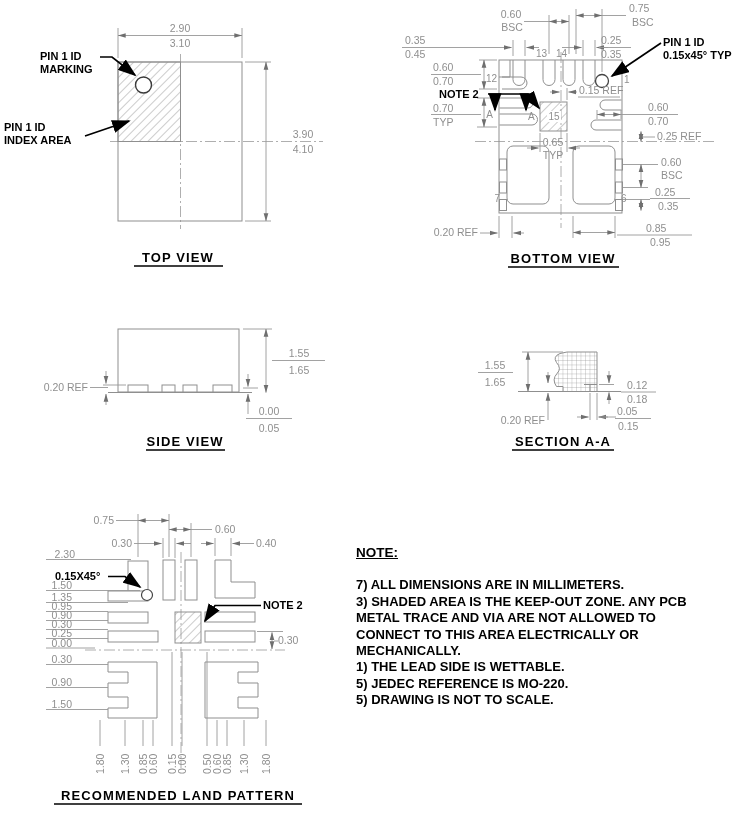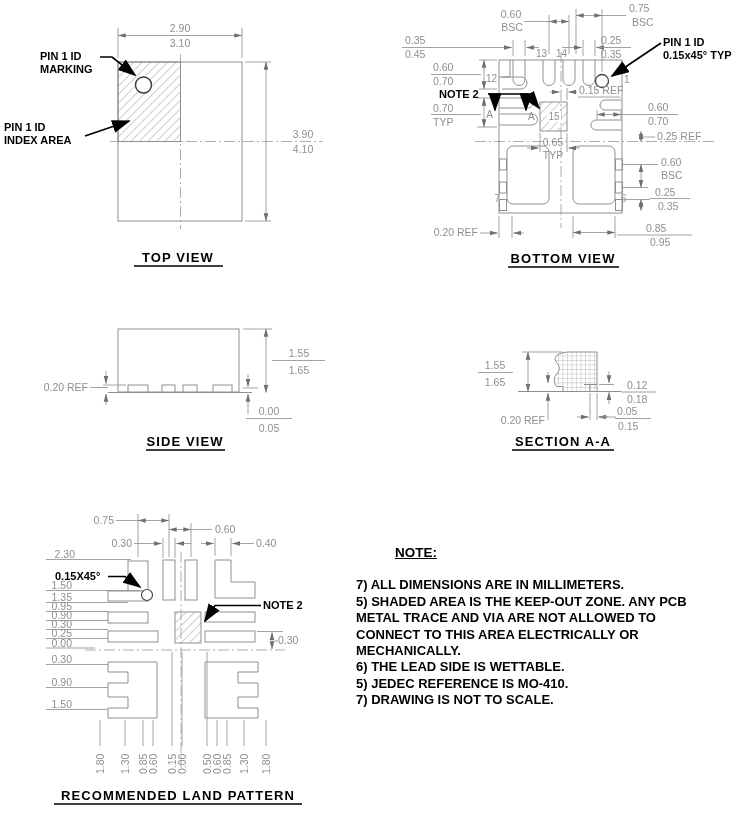--- a/index.html
+++ b/index.html
@@ -14,21 +14,21 @@
   .mid{text-anchor:middle;}
   .end{text-anchor:end;}
   .ln{stroke:#8f8f8f;stroke-width:1;fill:none;}
   .lnw{stroke:#8f8f8f;stroke-width:1;fill:#fff;}
   .dl{stroke:#979797;stroke-width:0.9;fill:none;}
   .cl{stroke:#9a9a9a;stroke-width:0.8;fill:none;stroke-dasharray:11 3 2 3;}
   .bk{stroke:#000;stroke-width:1.7;fill:none;}
   .ul{stroke:#000;stroke-width:1.7;}
   .notes{position:absolute;left:356px;top:545px;width:340px;color:#000;
          font-weight:bold;font-size:13px;line-height:16.4px;}
-  .notes-heading{font-size:13.5px;text-decoration:underline;margin-bottom:16px;margin-left:39px;}
+  .notes-heading{font-size:13.5px;text-decoration:underline;margin-bottom:16px;}
 </style>
 </head>
 <body>
 
 <div class="page">
 <svg width="742" height="814" viewBox="0 0 742 814">
   <defs>
     <marker id="ag" viewBox="0 0 10 7" markerWidth="9" markerHeight="6.3" refX="9.5" refY="3.5" orient="auto-start-reverse">
       <path d="M0,0.6 L10,3.5 L0,6.4 Z" fill="#6f6f6f"></path>
     </marker>
@@ -360,18 +360,18 @@
     <polyline class="bk" points="261,605.5 215,605.5 205,621" marker-end="url(#ab)"></polyline>
     <text class="bl" x="263" y="609">NOTE 2</text>
     <text class="ti mid" x="178" y="800">RECOMMENDED LAND PATTERN</text>
     <line class="ul" x1="54" y1="804" x2="302" y2="804"></line>
   </g>
 </svg>
 
 <div class="notes">
   <div class="notes-heading">NOTE:</div>
   <div class="note-item">7) ALL DIMENSIONS ARE IN MILLIMETERS.</div>
-  <div class="note-item">5) SHADED AREA IS THE KEEP-OUT ZONE. ANY PCB METAL TRACE AND VIA ARE NOT ALLOWED TO CONNECT TO THIS AREA ELECTRICALLY OR MECHANICALLY.</div>
-  <div class="note-item">6) THE LEAD SIDE IS WETTABLE.</div>
-  <div class="note-item">5) JEDEC REFERENCE IS MO-410.</div>
-  <div class="note-item">7) DRAWING IS NOT TO SCALE.</div>
+  <div class="note-item">3) SHADED AREA IS THE KEEP-OUT ZONE. ANY PCB METAL TRACE AND VIA ARE NOT ALLOWED TO CONNECT TO THIS AREA ELECTRICALLY OR MECHANICALLY.</div>
+  <div class="note-item">1) THE LEAD SIDE IS WETTABLE.</div>
+  <div class="note-item">5) JEDEC REFERENCE IS MO-220.</div>
+  <div class="note-item">5) DRAWING IS NOT TO SCALE.</div>
 </div>
 </div>
 
 </body></html>

